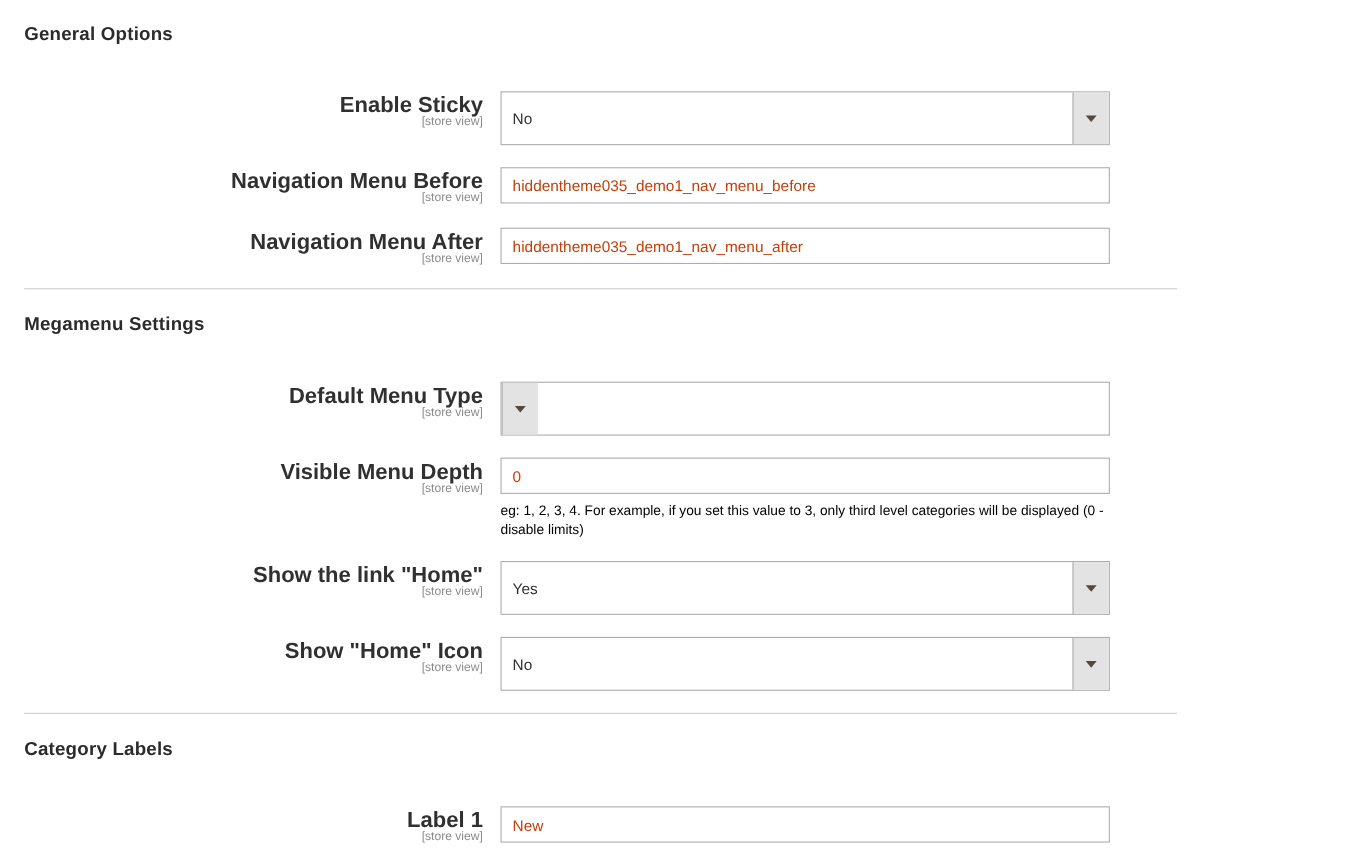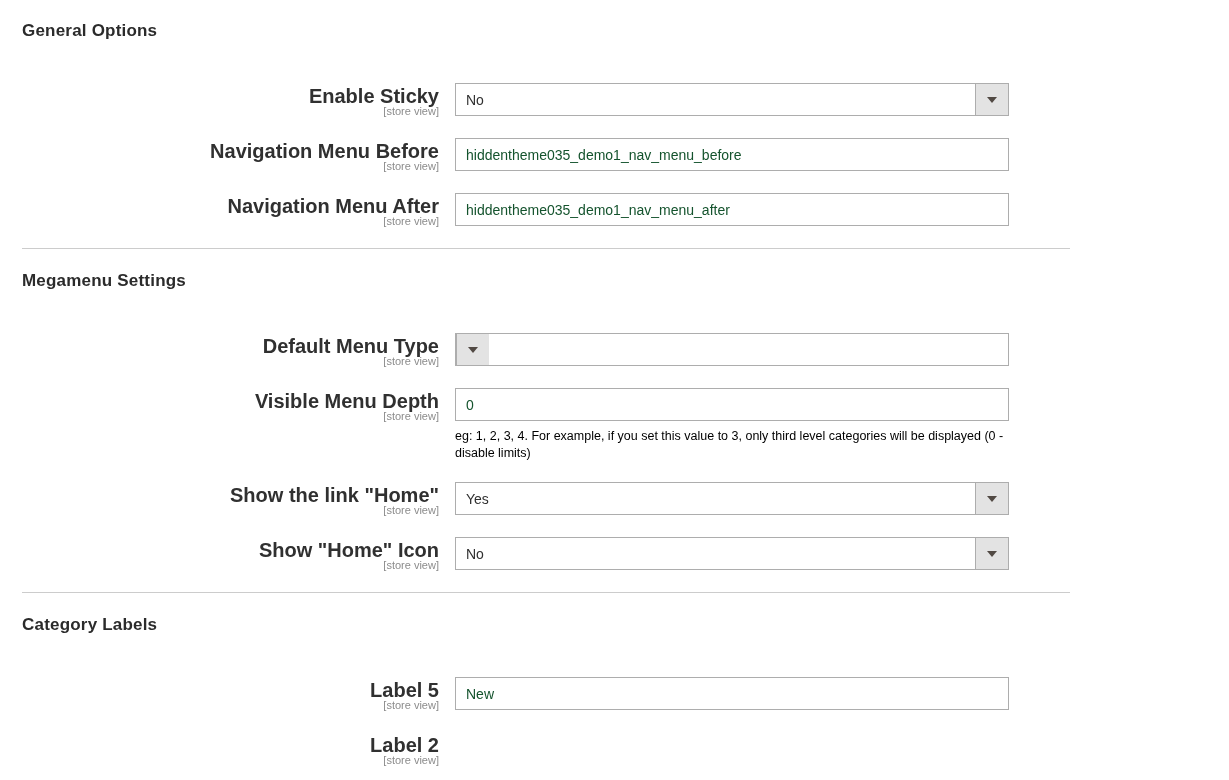--- a/index.html
+++ b/index.html
@@ -56,26 +56,26 @@
     width: 554px;
   }
   .text-input {
     width: 554px;
     height: 33px;
     border: 1px solid #adadad;
     background: #ffffff;
     padding: 4px 10px;
     font-family: "Liberation Sans", "DejaVu Sans", sans-serif;
     font-size: 14px;
-    color: #14532d;
+    color: #c2410c;
     outline: none;
   }
   .select {
     width: 554px;
-    height: 33px;
+    height: 49px;
     border: 1px solid #adadad;
     background: #ffffff;
     display: flex;
     align-items: center;
     cursor: pointer;
   }
   .select-value {
     flex: 1;
     padding-left: 10px;
     font-size: 14px;
@@ -202,21 +202,21 @@
         </span>
       </div>
     </div>
   </div>
 
   <hr class="divider">
   <h2 class="section-title">Category Labels</h2>
 
   <div class="field-row">
     <div class="field-label">
-      <label class="lbl">Label 5</label>
+      <label class="lbl">Label 1</label>
       <div class="scope">[store view]</div>
     </div>
     <div class="field-control">
       <input type="text" class="text-input" value="New" style="">
     </div>
   </div>
 
   <div class="field-row">
     <div class="field-label">
       <label class="lbl">Label 2</label>

